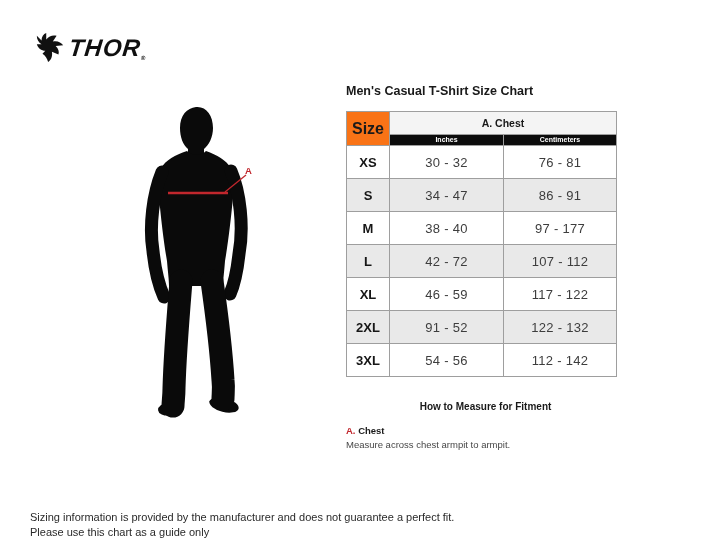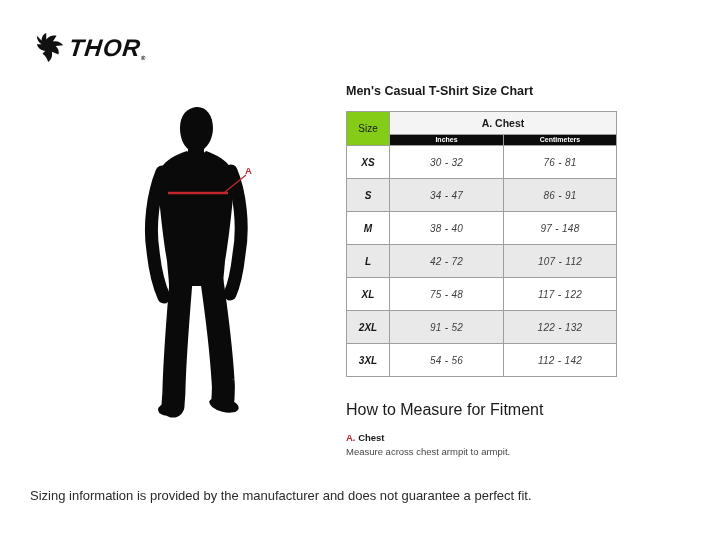--- a/index.html
+++ b/index.html
@@ -15,35 +15,35 @@
 
   
   .figure{position:absolute;left:128px;top:88px;width:195px;height:365px;}
 
   
   .right-col{position:absolute;left:330px;top:84px;width:279px;margin-left:16px;}
   .chart-title{font-size:12.5px;font-weight:bold;color:#191919;margin:0 0 13px 0;}
 
   table.size-table{border-collapse:collapse;table-layout:fixed;width:271px;border:1px solid #8f8f8f;}
   table.size-table th,table.size-table td{border:1px solid #9e9e9e;text-align:center;padding:0;}
-  th.size-head{background:#84cc16;font-size:10px;font-weight:normal;color:#1a1a1a;}
+  th.size-head{background:#f97316;font-size:16px;font-weight:bold;color:#1a1a1a;}
   th.group-head{background:#f4f4f4;font-size:10.5px;font-weight:bold;height:22px;color:#1a1a1a;}
   tr.unit-row th{background:#0c0c0c;color:#ffffff;font-size:7px;font-weight:bold;height:10px;line-height:10px;}
-  tr.data-row td{height:32px;font-size:10px;font-style:italic;}
+  tr.data-row td{height:32px;font-size:13px;}
   tr.data-row.alt{background:#e9e9e9;}
   td.size-cell{font-weight:bold;color:#161616;}
   td.val-cell{color:#3d3d3d;letter-spacing:0.3px;}
 
-  .measure-title{font-size:16px;font-weight:normal;color:#191919;margin:24px 0 0 0;}
+  .measure-title{font-size:10px;font-weight:bold;color:#191919;margin:24px 0 0 0;text-align:center;}
   .measure-key-line{margin:13px 0 0 0;font-size:9.5px;font-weight:bold;color:#1a1a1a;}
   .measure-key{color:#c1272d;}
   .measure-desc{margin:3px 0 0 0;font-size:9.5px;color:#474747;}
 
   
-  .footer{position:absolute;left:30px;top:487px;font-size:13px;color:#2a2a2a;line-height:1.4;}
+  .footer{position:absolute;left:30px;top:510px;font-size:11px;color:#2a2a2a;line-height:1.4;}
 </style>
 </head>
 <body>
 
 <div class="canvas">
 
   <div class="logo">
     <svg class="logo-icon" viewBox="0 0 34 34" aria-hidden="true">
       <path fill="#111111" d="M3 4 L8 9 C8 5 10 2 13 1 L13 8 C16 4 20 3 24 4 L20 10 C25 9 29 11 31 14 L23 15 C26 18 27 21 26 24 L19 21 C20 26 18 30 15 32 C14 28 12 25 9 23 L12 20 C8 20 4 17 3 13 L8 13 C5 11 3 8 3 4 Z"></path>
     </svg>
@@ -101,30 +101,30 @@
           <td class="val-cell">76 - 81</td>
         </tr>
         <tr class="data-row alt">
           <td class="size-cell">S</td>
           <td class="val-cell">34 - 47</td>
           <td class="val-cell">86 - 91</td>
         </tr>
         <tr class="data-row">
           <td class="size-cell">M</td>
           <td class="val-cell">38 - 40</td>
-          <td class="val-cell">97 - 148</td>
+          <td class="val-cell">97 - 177</td>
         </tr>
         <tr class="data-row alt">
           <td class="size-cell">L</td>
           <td class="val-cell">42 - 72</td>
           <td class="val-cell">107 - 112</td>
         </tr>
         <tr class="data-row">
           <td class="size-cell">XL</td>
-          <td class="val-cell">75 - 48</td>
+          <td class="val-cell">46 - 59</td>
           <td class="val-cell">117 - 122</td>
         </tr>
         <tr class="data-row alt">
           <td class="size-cell">2XL</td>
           <td class="val-cell">91 - 52</td>
           <td class="val-cell">122 - 132</td>
         </tr>
         <tr class="data-row">
           <td class="size-cell">3XL</td>
           <td class="val-cell">54 - 56</td>
@@ -133,15 +133,16 @@
       </tbody>
     </table>
 
     <h2 class="measure-title">How to Measure for Fitment</h2>
     <p class="measure-key-line"><span class="measure-key">A.</span> <span>Chest</span></p>
     <p class="measure-desc">Measure across chest armpit to armpit.</p>
   </div>
 
   <div class="footer">
     <div>Sizing information is provided by the manufacturer and does not guarantee a perfect fit.</div>
+    <div>Please use this chart as a guide only</div>
   </div>
 
 </div>
 
 </body></html>

